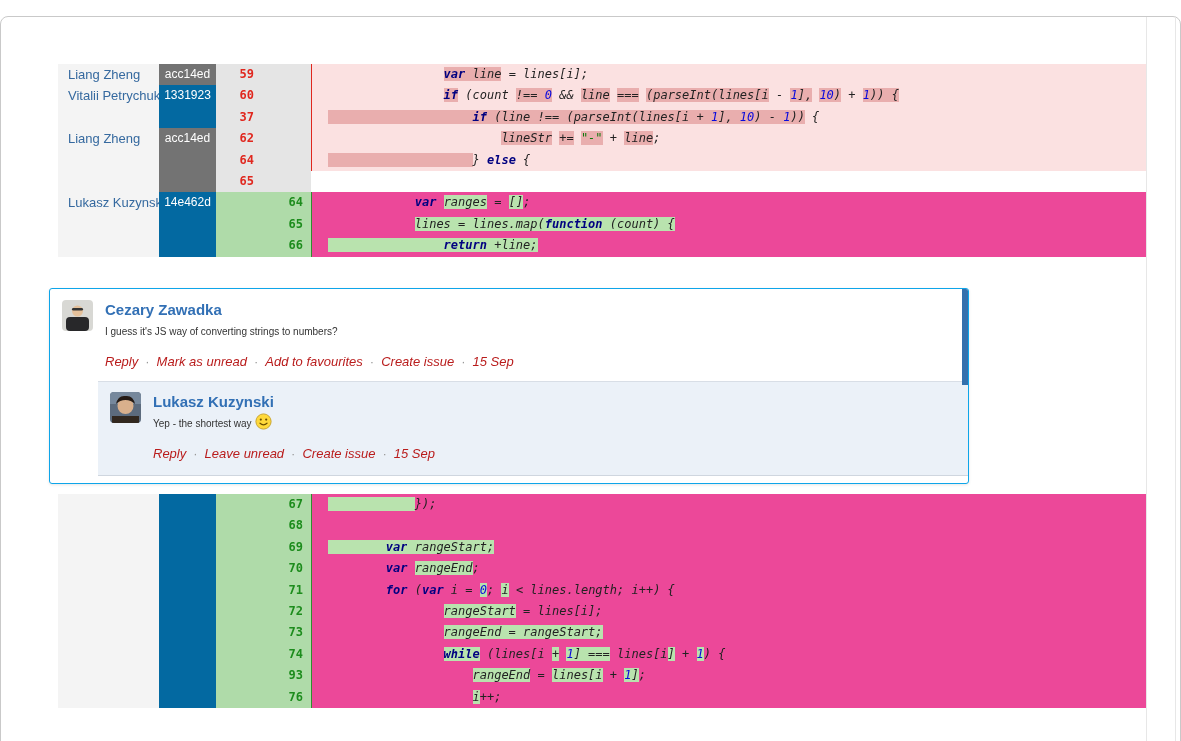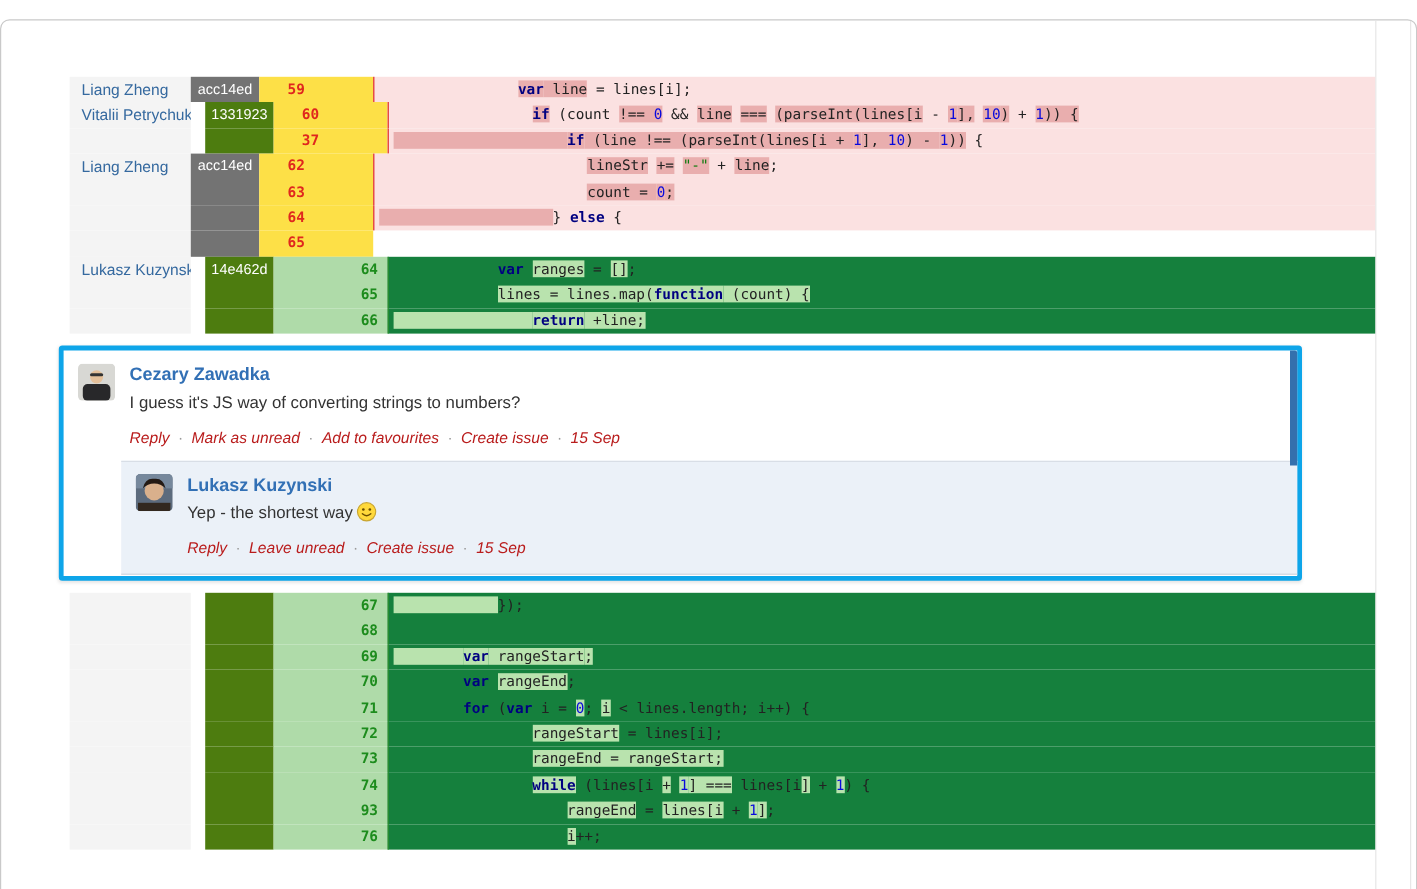--- a/index.html
+++ b/index.html
@@ -20,52 +20,52 @@
   .diff-row { display:flex; height:21.4px; }
   .cell-author {
     width:101px; background:#f4f4f4; color:#35699f; font-size:13px;
     line-height:21.4px; padding-left:10px; white-space:nowrap; overflow:hidden; flex:none;
   }
   .cell-commit {
     width:57px; color:#fff; font-size:12px; line-height:21.4px;
     text-align:center; white-space:nowrap; overflow:hidden; flex:none;
   }
   .tone-light { background:#737373; }
-  .tone-dark  { background:#4d7c0f;margin-left:12px; }
+  .tone-dark  { background:#0369a1; }
   .cell-gutter { width:95px; display:flex; font-family:"DejaVu Sans Mono", monospace; font-size:12px; line-height:21.4px; flex:none; }
-  .removed .cell-gutter { background:#fde047; }
+  .removed .cell-gutter { background:#e5e5e5; }
   .added   .cell-gutter { background:#afdba9; }
   .gut-old { width:44px; text-align:right; padding-right:6px; }
   .gut-new { width:51px; text-align:right; padding-right:8px; }
   .removed .gut-old { color:#e0271e; font-weight:bold; }
   .added   .gut-new { color:#1d8c1d; font-weight:bold; }
   .cell-code {
     flex:1; font-family:"DejaVu Sans Mono", monospace; font-size:12px; line-height:21.4px;
-    white-space:pre; overflow:hidden; color:#222; padding-left:4px;
+    white-space:pre; overflow:hidden; color:#222; padding-left:16px;font-style:italic;
   }
   .removed .cell-code { background:#fbe1e1; border-left:1px solid #e0271e; }
-  .added   .cell-code { background:#15803d; border-left:1px solid #2f8f2f; }
+  .added   .cell-code { background:#ec4899; border-left:1px solid #2f8f2f; }
   .removed .hl { background:#e9aeae; }
   .added   .hl { background:#b9e3ae; }
   .tok-k { color:#000080; font-weight:bold; }
   .tok-n { color:#0909dd; }
   .tok-s { color:#0b7a0b; }
 
   
   .comment-box {
-    position:absolute; left:48px; top:271px; width:1036px; height:196px;
-    background:#fff; border:4px solid #0ea5e9; border-radius:3px;
+    position:absolute; left:48px; top:271px; width:920px; height:196px;
+    background:#fff; border:1px solid #0ea5e9; border-radius:3px;
     box-shadow:0 1px 3px rgba(0,0,0,0.10);
   }
   .unread-bar { position:absolute; top:0; right:0; width:6px; height:96px; background:#3470ad; border-radius:0 2px 0 0; }
   .comment-main { padding:11px 14px 0 12px; }
   .avatar { width:31px; height:31px; border-radius:4px; float:left; overflow:hidden; }
   .comment-body-wrap { margin-left:43px; }
   .comment-author { color:#3270b5; font-size:15px; font-weight:bold; line-height:20px; }
-  .comment-text { color:#333; font-size:14px; line-height:22px; margin-top:1px; }
+  .comment-text { color:#333; font-size:10px; line-height:22px; margin-top:1px; }
   .comment-actions { margin-top:10px; color:#757575; font-size:13px; line-height:18px; }
   .comment-actions .sep { margin:0 7px; color:#999; }
   .action-link { color:#b91c1c; cursor:pointer;font-style:italic; }
   .comment-reply {
     margin:10px 0 4px 48px; background:#ebf1f8; border-top:1px solid #d8dee6; border-bottom:1px solid #cfd6df;
     padding:10px 14px 12px 12px; min-height:94px;
   }
   .smiley { vertical-align:-3px; margin-left:3px; }
 </style>
 </head>
@@ -105,29 +105,20 @@
         <div class="cell-code"><span class="hl">                    </span><span class="tok-k hl">if</span><span class="hl"> (line !== (parseInt(lines[i + </span><span class="tok-n hl">1</span><span class="hl">], </span><span class="tok-n hl">10</span><span class="hl">) - </span><span class="tok-n hl">1</span><span class="hl">))</span><span> {</span></div>
       </div>
       <div class="diff-row removed">
         <div class="cell-author">Liang Zheng</div>
         <div class="cell-commit tone-light">acc14ed</div>
         <div class="cell-gutter">
           <span class="gut-old">62</span>
           <span class="gut-new"></span>
         </div>
         <div class="cell-code"><span>                        </span><span class="hl">lineStr</span><span> </span><span class="hl">+=</span><span> </span><span class="tok-s hl">"-"</span><span> + </span><span class="hl">line</span><span>;</span></div>
-      </div>
-      <div class="diff-row removed">
-        <div class="cell-author"></div>
-        <div class="cell-commit tone-light"></div>
-        <div class="cell-gutter">
-          <span class="gut-old">63</span>
-          <span class="gut-new"></span>
-        </div>
-        <div class="cell-code"><span>                        </span><span class="hl">count = </span><span class="tok-n hl">0</span><span class="hl">;</span></div>
       </div>
       <div class="diff-row removed">
         <div class="cell-author"></div>
         <div class="cell-commit tone-light"></div>
         <div class="cell-gutter">
           <span class="gut-old">64</span>
           <span class="gut-new"></span>
         </div>
         <div class="cell-code"><span class="hl">                    </span><span>} </span><span class="tok-k">else</span><span> {</span></div>
       </div>

